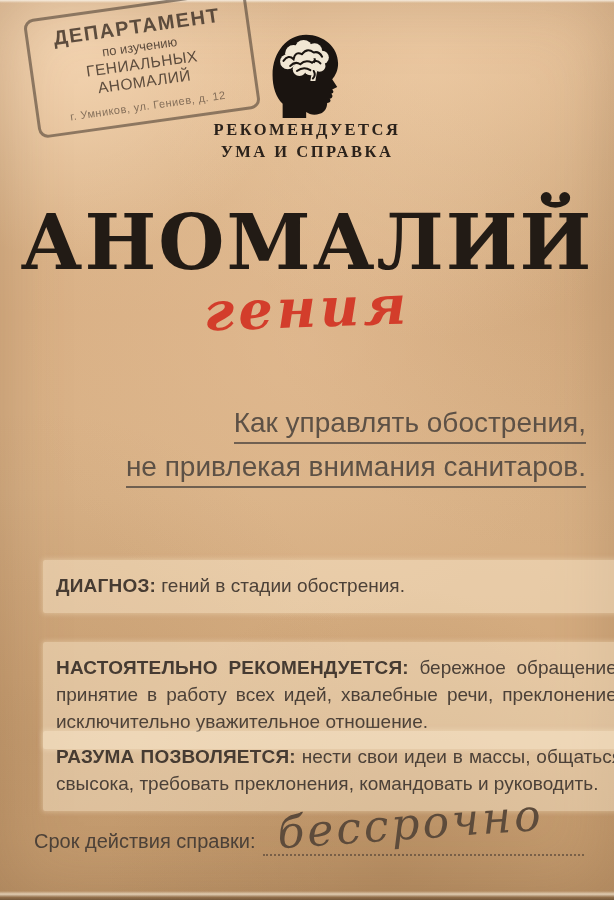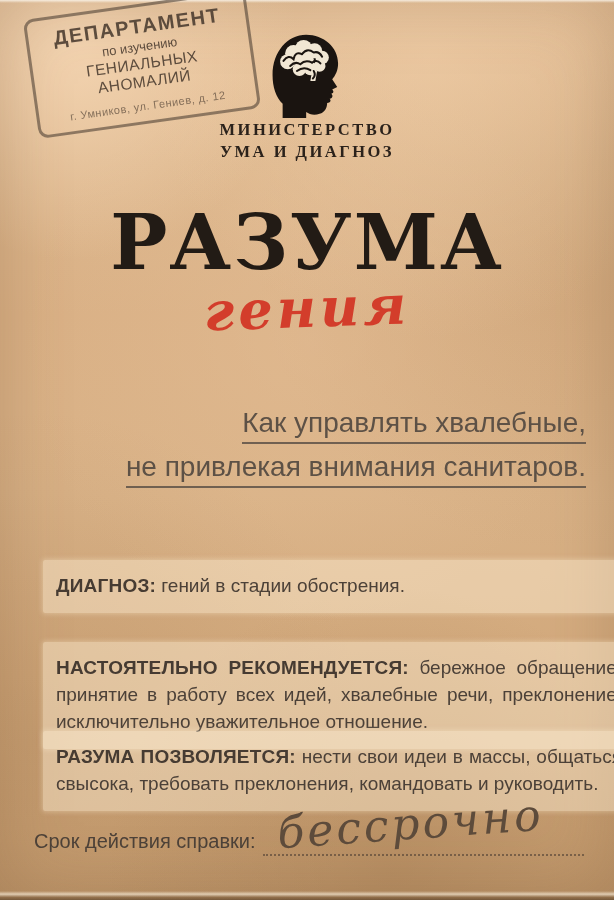--- a/index.html
+++ b/index.html
@@ -127,29 +127,29 @@
         <path d="M14 32 Q20 24 26 30 Q28 20 36 24"></path>
         <path d="M36 24 Q42 16 50 22 Q56 20 60 27"></path>
         <path d="M22 38 Q28 32 34 36 Q40 30 48 34"></path>
         <path d="M48 34 Q54 30 58 35"></path>
         <path d="M30 44 Q38 38 46 43"></path>
         <path d="M50 44 Q53 49 49 53"></path>
       </g>
     </svg>
   </div>
   <div class="ministry">
-    <div>МИНИСТЕРСТВО</div>
-    <div>УМА И ДИАГНОЗ</div>
+    <div>РЕКОМЕНДУЕТСЯ</div>
+    <div>УМА И СПРАВКА</div>
   </div>
 
-  <div class="title">РАЗУМА</div>
+  <div class="title">АНОМАЛИЙ</div>
   <div class="title-script">гения</div>
 
   <div class="tagline">
-    <span class="tl">Как управлять хвалебные,</span><br>
+    <span class="tl">Как управлять обострения,</span><br>
     <span class="tl">не привлекая внимания санитаров.</span>
   </div>
 
   <div class="band band-1">
     <b>ДИАГНОЗ:</b>
     <span>гений в стадии обострения.</span>
   </div>
 
   <div class="band band-2">
     <b>НАСТОЯТЕЛЬНО РЕКОМЕНДУЕТСЯ:</b>

